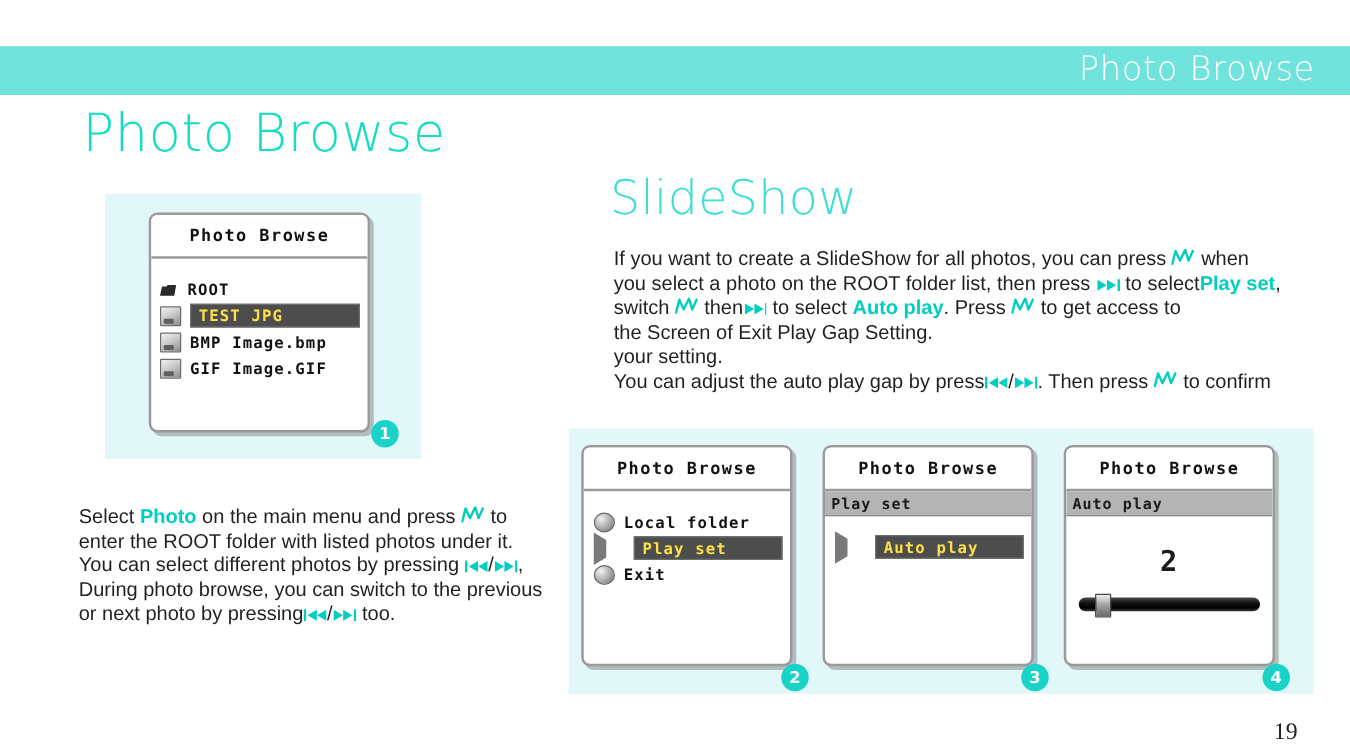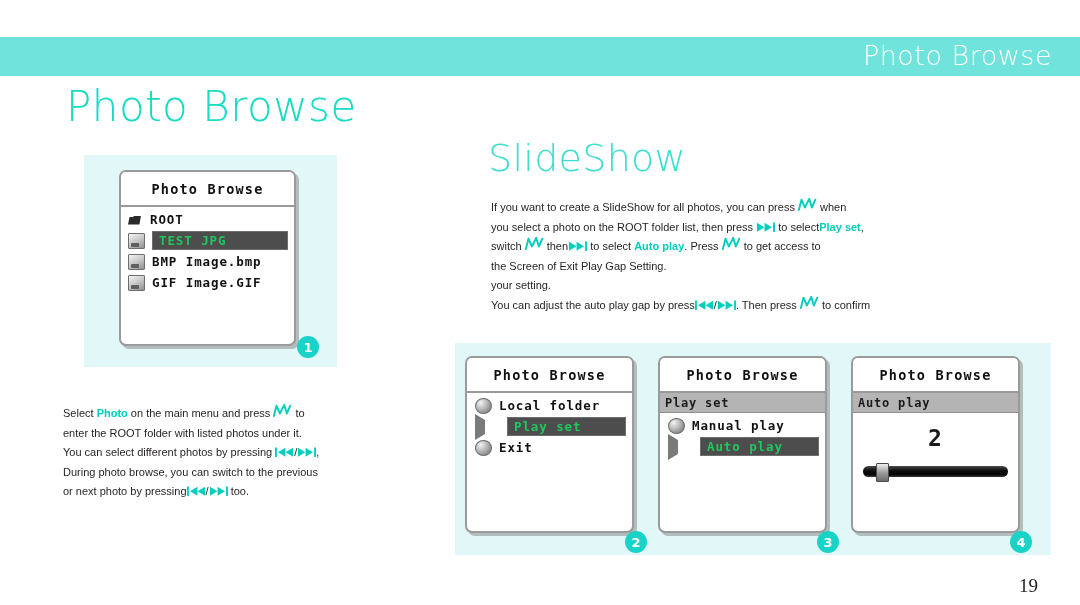--- a/index.html
+++ b/index.html
@@ -26,21 +26,21 @@
     font-family:"DejaVu Sans", sans-serif;font-weight:300;
   }
   .section-title{
     position:absolute;left:488px;top:136px;
     font-size:38px;color:#3ddfd0;letter-spacing:.3px;
     font-family:"DejaVu Sans", sans-serif;font-weight:300;
   }
 
   
   .copy{
-    font-size:11px;color:#231f20;line-height:19.5px;
+    font-size:16px;color:#231f20;line-height:19.5px;
   }
   .copy .hl{color:#00cfc0;font-weight:bold;}
   .left-copy{position:absolute;left:63px;top:404px;width:380px;}
   .right-copy{position:absolute;left:491px;top:198px;width:565px;}
 
   
   .g{display:inline-block;vertical-align:-2px;color:#00cfc0;}
   .g svg{display:block;}
   .g-m{width:19px;height:15px;}
   .g-pn{width:19px;height:11px;}
@@ -62,35 +62,35 @@
     height:33px;display:flex;align-items:center;justify-content:center;
     background:#ffffff;border-bottom:2px solid #9a9a9a;
     font-size:13.5px;font-weight:bold;color:#111;letter-spacing:1.2px;
   }
   .lcd-subhdr{
     height:19px;display:flex;align-items:center;
     background:#b4b4b4;border-bottom:1px solid #8f8f8f;
     padding-left:5px;font-size:12px;font-weight:bold;color:#1b1b1b;
     letter-spacing:.8px;
   }
-  .lcd-body{padding:2px 0 0 0;}
+  .lcd-body{padding:14px 0 0 0;}
 
   .row{
     display:flex;align-items:center;height:21px;padding:0 6px 0 7px;
   }
   .row .ico{width:15px;height:14px;margin-right:7px;flex:0 0 auto;}
   .row .lbl{
     font-size:12.5px;font-weight:bold;color:#111;letter-spacing:.9px;
     white-space:nowrap;
   }
   .row.sel .bar{
     background:#4d4d4d;flex:1;height:17px;display:flex;align-items:center;
     padding:0 6px;border:1px solid #6d6d6d;
   }
-  .row.sel .lbl{color:#22c55e;}
+  .row.sel .lbl{color:#fde047;}
 
   
   .ico-folder{position:relative;}
   .ico-folder:before{
     content:"";position:absolute;left:0;top:3px;width:13px;height:9px;
     background:#2a2a2a;
     clip-path:polygon(0 100%,12% 18%,40% 18%,48% 0,100% 0,88% 100%);
   }
   .ico-file{
     border:1px solid #6e6e6e;
@@ -279,24 +279,20 @@
       <span class="lbl">Exit</span>
     </div>
   </div>
 </div>
 <div class="badge" style="left:625px;top:531px;">2</div>
 
 <div class="lcd" id="lcd3" style="left:658px;top:356px;width:165px;height:173px;">
   <div class="lcd-title">Photo Browse</div>
   <div class="lcd-subhdr">Play set</div>
   <div class="lcd-body">
-    <div class="row">
-      <span class="ico ico-dot"></span>
-      <span class="lbl">Manual play</span>
-    </div>
     <div class="row sel">
       <span class="ico ico-play"></span>
       <span class="bar">
         <span class="lbl">Auto play</span>
       </span>
     </div>
   </div>
 </div>
 <div class="badge" style="left:817px;top:531px;">3</div>
 

